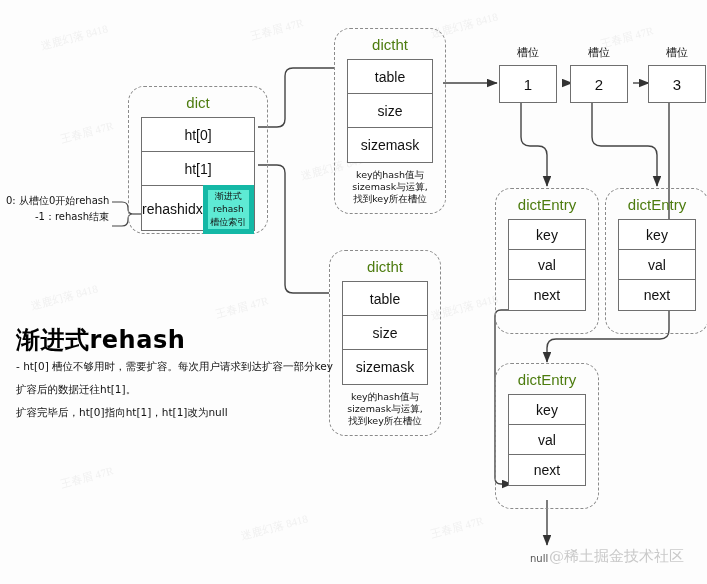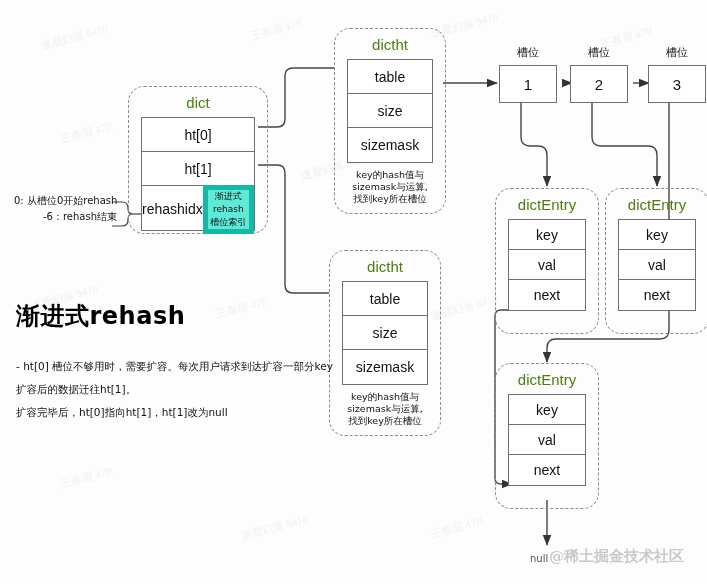--- a/index.html
+++ b/index.html
@@ -89,41 +89,41 @@
     font-family:"DejaVu Sans",sans-serif;
   }
   .slot-box{
     width:58px;height:38px;line-height:38px;text-align:center;
     border:1.4px solid #6f6f6f;background:#fff;font-size:15px;
     box-sizing:border-box;
   }
 
   
   .note{position:absolute;z-index:2;font-family:"DejaVu Sans",sans-serif;}
-  #annot{left:6px;top:193px;width:120px;font-size:10px;line-height:16px;color:#111;margin-left:8px;}
+  #annot{left:6px;top:193px;width:120px;font-size:10px;line-height:16px;color:#111;}
   #annot .l1{white-space:nowrap;}
   #annot .l2{white-space:nowrap;text-align:center;padding-left:12px;}
 
   #heading{
-    position:absolute;left:16px;top:300px;z-index:2;
+    position:absolute;left:16px;top:324px;z-index:2;
     font-size:24px;font-weight:bold;letter-spacing:.5px;color:#000;
     font-family:"DejaVu Sans",sans-serif;
   }
   #body-text{
     position:absolute;left:16px;top:355px;width:330px;z-index:2;
     font-size:10.5px;line-height:23px;color:#111;
     font-family:"DejaVu Sans",sans-serif;
   }
   #null-label{
     position:absolute;left:530px;top:553px;z-index:2;
     font-size:10px;color:#555;font-family:"DejaVu Sans",sans-serif;
   }
   #credit{
     position:absolute;left:549px;top:547px;z-index:2;
-    font-size:15px;color:#c9c9c9;font-family:"DejaVu Serif",serif;white-space:nowrap;font-weight:bold;
+    font-size:15px;color:#c9c9c9;font-family:"DejaVu Serif",serif;white-space:nowrap;
   }
 </style>
 </head>
 <body>
 
 <div id="stage">
 
   <div class="wm" style="left:40px;top:30px;">迷鹿幻落 8418</div>
   <div class="wm" style="left:250px;top:22px;">王春眉 47R</div>
   <div class="wm" style="left:430px;top:18px;">迷鹿幻落 8418</div>
@@ -245,21 +245,21 @@
     <div class="group-title">dictEntry</div>
     <div class="fields">
       <div class="field small">key</div>
       <div class="field small">val</div>
       <div class="field small">next</div>
     </div>
   </div>
 
   <div class="note" id="annot">
     <div class="l1">0: 从槽位0开始rehash</div>
-    <div class="l2">-6：rehash结束</div>
+    <div class="l2">-1：rehash结束</div>
   </div>
 
   <div id="heading">渐进式rehash</div>
   <div id="body-text">
     <div>- ht[0] 槽位不够用时，需要扩容。每次用户请求到达扩容一部分key</div>
     <div>扩容后的数据迁往ht[1]。</div>
     <div>扩容完毕后，ht[0]指向ht[1]，ht[1]改为null</div>
   </div>
 
   <div id="null-label">null</div>

